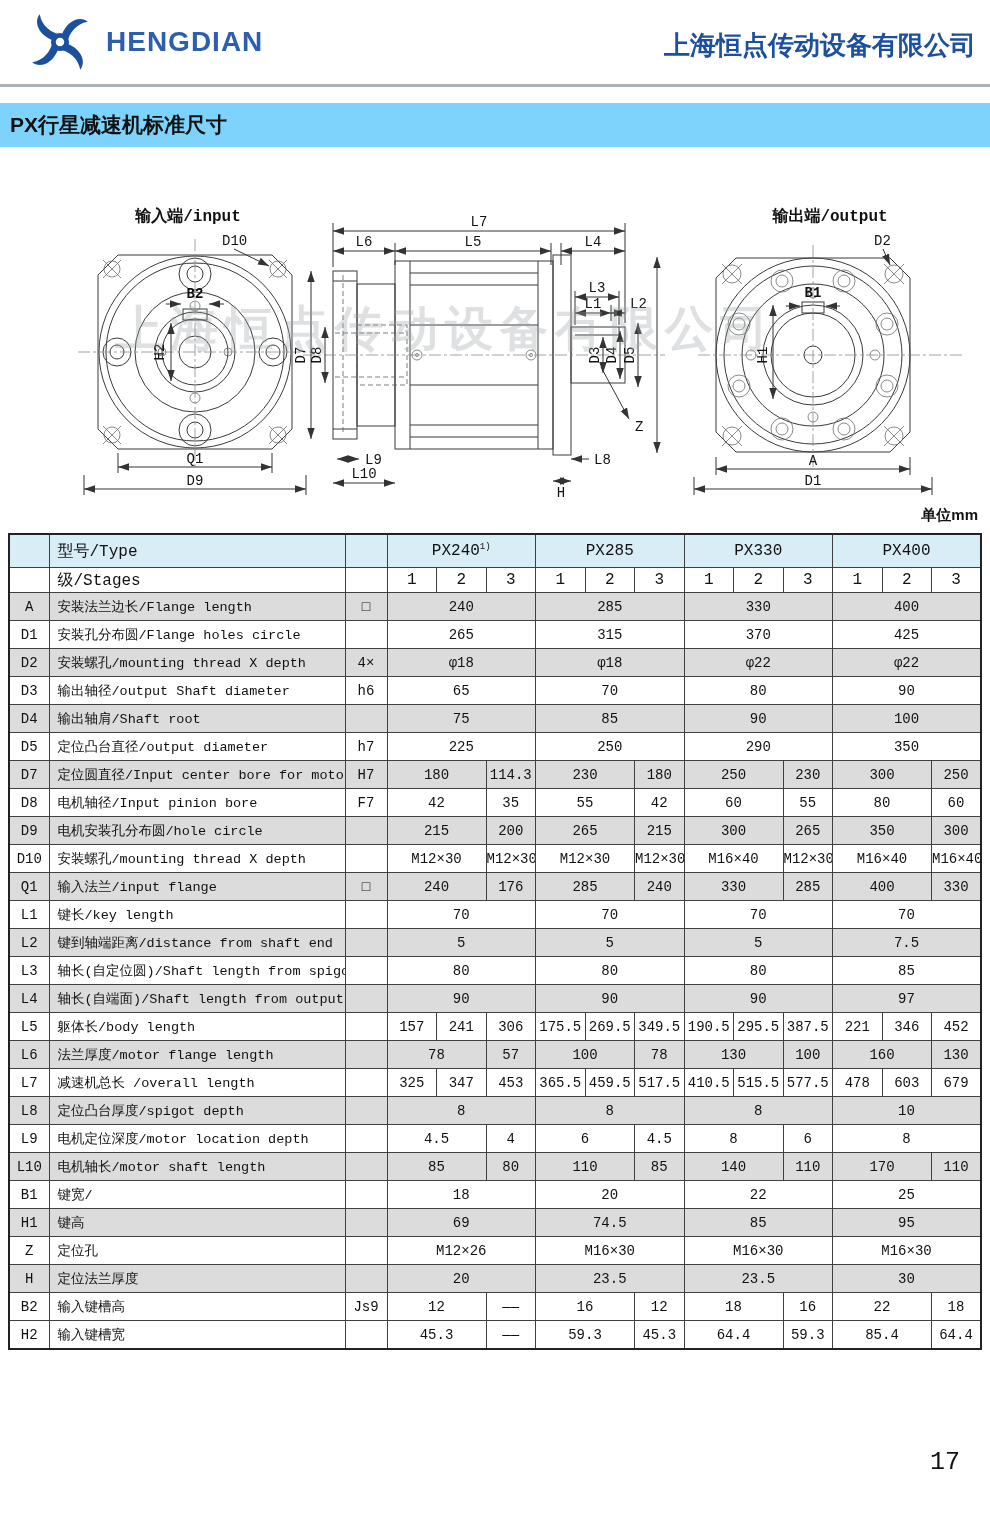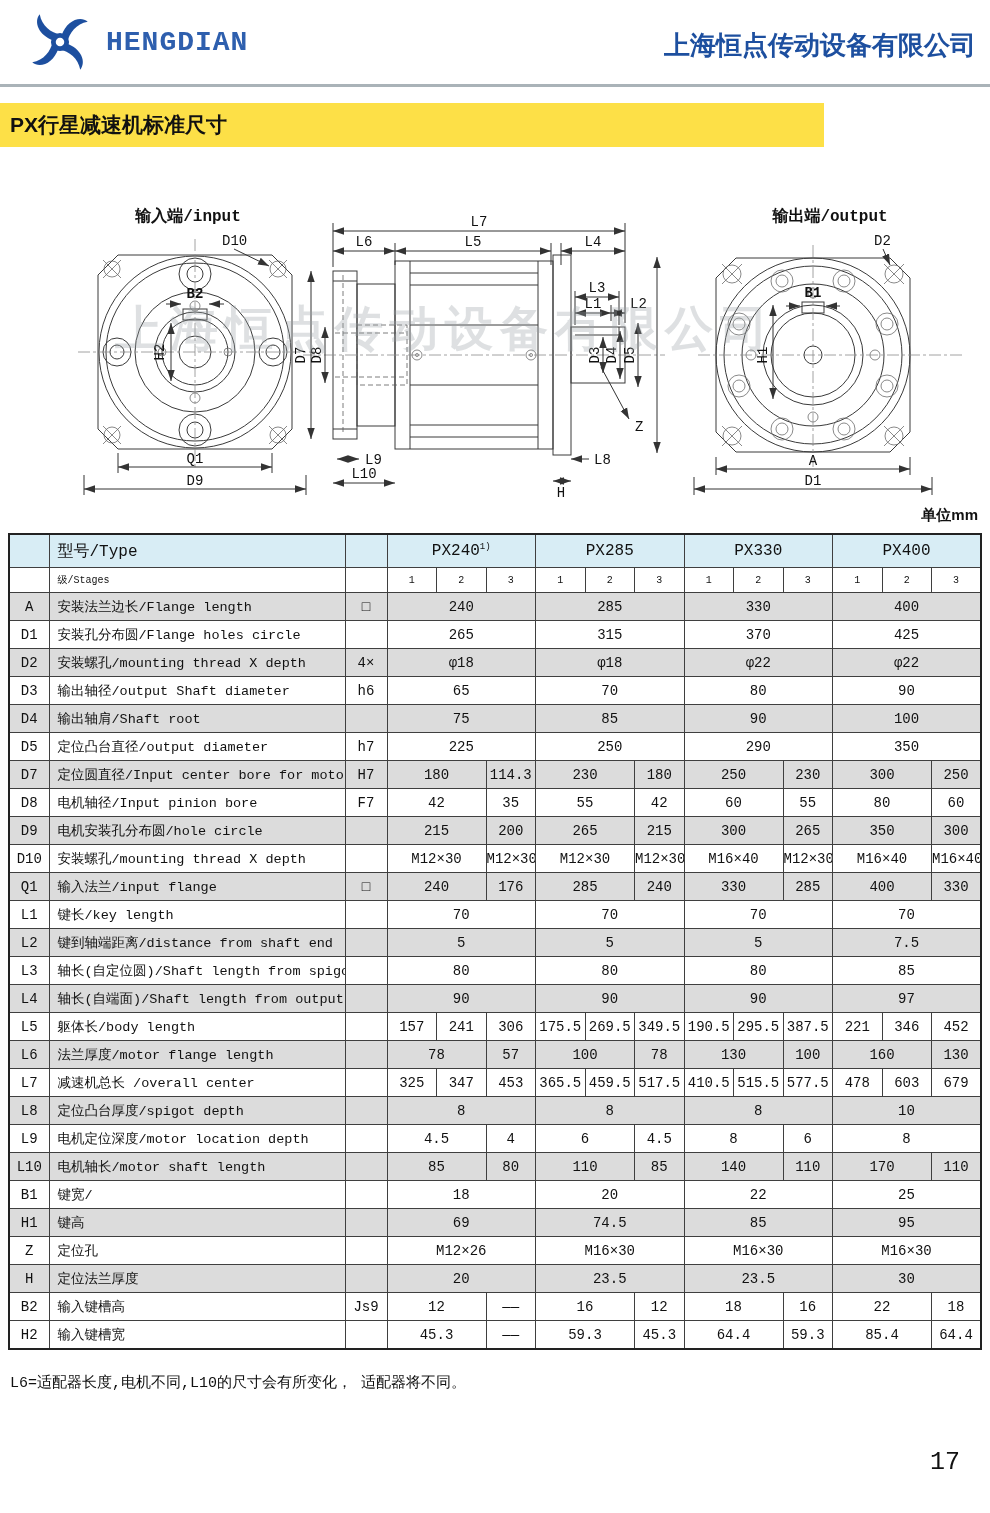--- a/index.html
+++ b/index.html
@@ -1,28 +1,28 @@
 <!DOCTYPE html>
 <html><head>
 <meta charset="utf-8">
 <style>
   html,body{margin:0;padding:0;background:#e8e8e8;}
   .page{position:relative;width:990px;height:1513px;background:#ffffff;margin:0 auto;
         font-family:"Liberation Sans","DejaVu Sans",sans-serif;color:#111;overflow:hidden;}
 
   
   .topbar{position:absolute;top:0;left:0;width:990px;height:84px;background:#fff;
-          border-bottom:3px solid #aab3b8;font-family:Liberation Mono, monospace;}
+          border-bottom:3px solid #aab3b8;}
   .brand{position:absolute;left:28px;top:10px;display:flex;align-items:center;gap:14px;}
   .logo{width:64px;height:64px;}
   .brand-name{font-size:28px;color:#2e5fae;letter-spacing:1px;font-weight:600;}
   .company{position:absolute;right:14px;top:28px;font-size:26px;font-weight:bold;color:#1d4f9f;}
 
   
-  .titlebar{position:absolute;top:103px;left:0;width:824px;height:44px;background:#fde047;
+  .titlebar{position:absolute;top:103px;left:0;width:990px;height:44px;background:#7dd3fc;
             display:flex;align-items:center;}
   .t-cn{font-size:21px;font-weight:bold;margin-left:10px;}
   .t-en{font-size:19px;font-weight:600;margin-left:38px;
         font-family:"Liberation Mono","DejaVu Sans Mono",monospace;}
 
   
   .drawings{position:absolute;top:205px;left:0;width:990px;height:300px;}
   .dwg{position:absolute;top:0;}
   .dwg text{font-family:"Liberation Mono","DejaVu Sans Mono",monospace;font-size:14px;fill:#111;}
   .dwg .ttl{font-size:16px;font-weight:bold;}
@@ -39,21 +39,21 @@
 
   
   table.dims{position:absolute;top:533px;left:8px;width:974px;border-collapse:collapse;
              table-layout:fixed;border:2px solid #222;
              font-family:"Liberation Mono","DejaVu Sans Mono",monospace;}
   table.dims td{border:1px solid #3f3f3f;height:27px;text-align:center;font-size:14px;
                 padding:0;white-space:nowrap;overflow:hidden;background:#fff;}
   table.dims tr.shade td{background:#dcdcdc;}
   table.dims td.c-label{text-align:left;padding-left:8px;font-size:13.5px;}
   table.dims tr.hrow1 td{background:#d8edf5;height:32px;font-size:16px;}
-  table.dims tr.hrow2 td{height:24px;font-size:10px;}
+  table.dims tr.hrow2 td{height:24px;font-size:16px;}
   table.dims td sup{font-size:9px;}
 
   
   .notes{position:absolute;top:1372px;left:10px;font-size:15px;line-height:23px;
          font-family:"Liberation Mono","DejaVu Sans Mono",monospace;}
   .pageno{position:absolute;top:1448px;right:30px;font-size:25px;
           font-family:"Liberation Mono","DejaVu Sans Mono",monospace;}
 </style>
 </head>
 <body>
@@ -542,21 +542,21 @@
           <td class="c-val" colspan="1">57</td>
           <td class="c-val" colspan="2">100</td>
           <td class="c-val" colspan="1">78</td>
           <td class="c-val" colspan="2">130</td>
           <td class="c-val" colspan="1">100</td>
           <td class="c-val" colspan="2">160</td>
           <td class="c-val" colspan="1">130</td>
         </tr>
         <tr>
           <td class="c-code">L7</td>
-          <td class="c-label">减速机总长 /overall center</td>
+          <td class="c-label">减速机总长 /overall length</td>
           <td class="c-tol"></td>
           <td class="c-val" colspan="1">325</td>
           <td class="c-val" colspan="1">347</td>
           <td class="c-val" colspan="1">453</td>
           <td class="c-val" colspan="1">365.5</td>
           <td class="c-val" colspan="1">459.5</td>
           <td class="c-val" colspan="1">517.5</td>
           <td class="c-val" colspan="1">410.5</td>
           <td class="c-val" colspan="1">515.5</td>
           <td class="c-val" colspan="1">577.5</td>
@@ -657,17 +657,16 @@
           <td class="c-val" colspan="1">45.3</td>
           <td class="c-val" colspan="2">64.4</td>
           <td class="c-val" colspan="1">59.3</td>
           <td class="c-val" colspan="2">85.4</td>
           <td class="c-val" colspan="1">64.4</td>
         </tr>
       </tbody>
   </table>
 
   <div class="notes">
-    <div class="note">L6=适配器长度,电机不同,L10的尺寸会有所变化， 适配器将不同。</div>
   </div>
 
   <div class="pageno">17</div>
 </div>
 
 </body></html>

